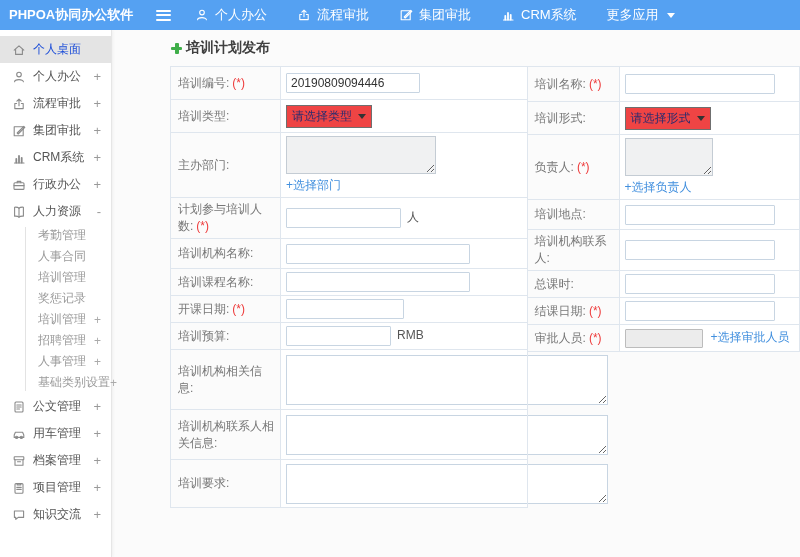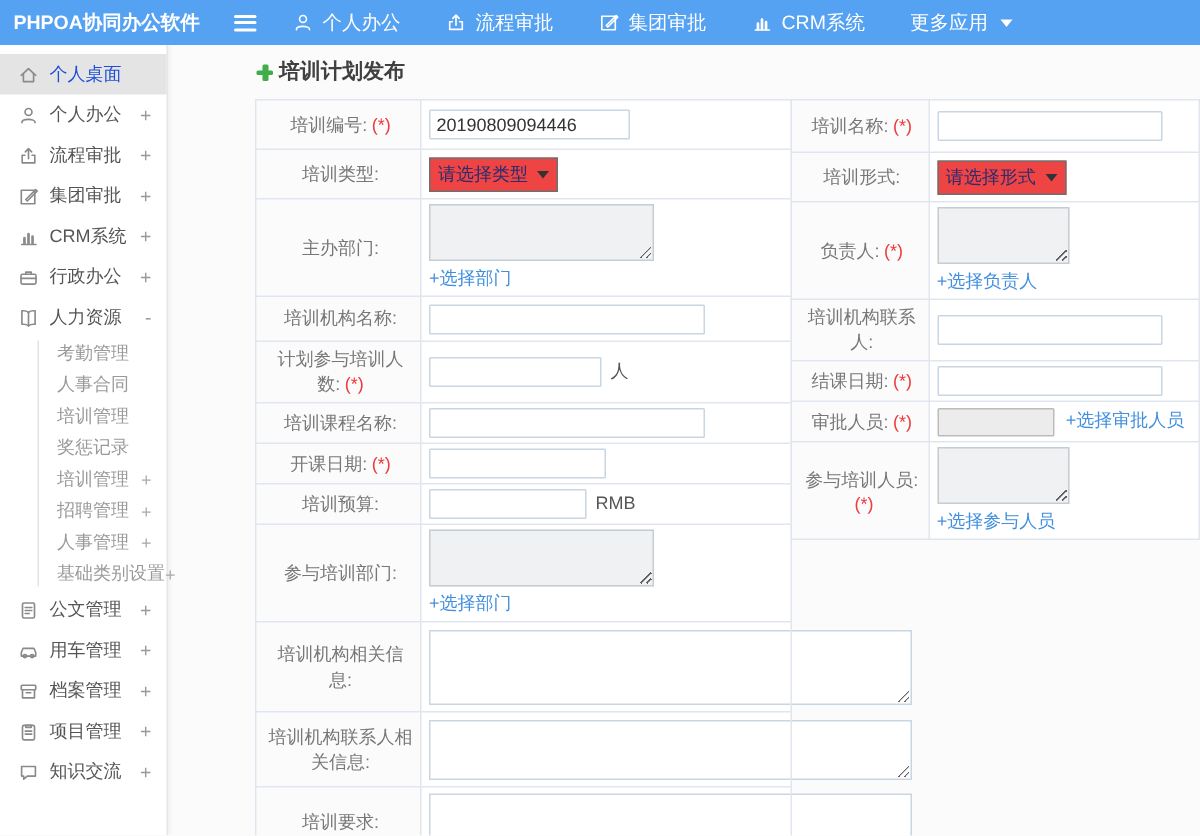--- a/index.html
+++ b/index.html
@@ -46,21 +46,21 @@
   .page-title { display:flex; align-items:center; gap:3px; margin-bottom:9px; }
   .plus-icon { position:relative; width:13px; height:13px; display:inline-block; }
   .plus-icon::before, .plus-icon::after { content:""; position:absolute; background:#3fae49; border-radius:1px; }
   .plus-icon::before { left:5px; top:1px; width:3.5px; height:11px; }
   .plus-icon::after  { left:1px; top:5px; width:11px; height:3.5px; }
   .page-title .txt { font-size:14px; font-weight:bold; color:#404040; }
   
   .form-wrap { display:flex; align-items:flex-start; }
   table { border-collapse:collapse; background:#fff; table-layout:fixed; }
   th, td { border:1px solid #dfe6ee; font-weight:normal; }
-  th { background:#fbfbfb; text-align:center; padding:3px 4px 3px 7px; color:#777; font-size:12px; vertical-align:middle; }
+  th { background:#fbfbfb; text-align:left; padding:3px 4px 3px 7px; color:#777; font-size:12px; vertical-align:middle; }
   td { padding:3px 5px; vertical-align:middle; font-size:12px; color:#555; }
   .tbl-left { width:442px; }
   .tbl-left th { width:110px; }
   .tbl-right { width:338px; margin-left:-1px; }
   .tbl-right th { width:92px; }
   .req { color:#ee3b3b; margin-left:3px; }
   input[type="text"] {
     height:20px; border:1px solid #c8d5e2; background:#fff; font-size:12px;
     padding:0 4px; color:#333; font-family:inherit; border-radius:1px; vertical-align:middle;
   }
@@ -306,42 +306,38 @@
             <td><span class="sel">
                 <span>请选择类型</span>
                 <span class="sel-caret"></span>
               </span></td>
           </tr>
           <tr>
             <th style="height: 57px;"><span>主办部门:</span></th>
             <td><textarea class="small-ta" style=""></textarea><a class="lnk lnk-under">+选择部门</a></td>
           </tr>
           <tr>
+            <th style="height: 30px;"><span>计划参与培训人数:</span><span class="req">(*)</span></th>
+            <td><input type="text" style="width: 115px;"><span class="suffix">人</span></td>
+          </tr>
+          <tr>
             <th style="height: 30px;"><span>培训机构名称:</span></th>
             <td><input type="text" style="width: 184px;"></td>
           </tr>
           <tr>
-            <th style="height: 30px;"><span>计划参与培训人数:</span><span class="req">(*)</span></th>
-            <td><input type="text" style="width: 115px;"><span class="suffix">人</span></td>
-          </tr>
-          <tr>
             <th style="height: 27px;"><span>培训课程名称:</span></th>
             <td><input type="text" style="width: 184px;"></td>
           </tr>
           <tr>
             <th style="height: 27px;"><span>开课日期:</span><span class="req">(*)</span></th>
             <td><input type="text" style="width: 118px;"></td>
           </tr>
           <tr>
             <th style="height: 27px;"><span>培训预算:</span></th>
             <td><input type="text" style="width: 105px;"><span class="suffix">RMB</span></td>
-          </tr>
-          <tr>
-            <th style="height: 59px;"><span>参与培训部门:</span></th>
-            <td><textarea class="small-ta" style=""></textarea><a class="lnk lnk-under">+选择部门</a></td>
           </tr>
           <tr>
             <th style="height: 60px;"><span>培训机构相关信息:</span></th>
             <td>
               <textarea class="big-ta" style="height: 50px;"></textarea>
             </td>
           </tr>
           <tr>
             <th style="height: 50px;"><span>培训机构联系人相关信息:</span></th>
             <td>
@@ -367,31 +363,35 @@
             <td><span class="sel">
                 <span>请选择形式</span>
                 <span class="sel-caret"></span>
               </span></td>
           </tr>
           <tr>
             <th style="height: 57px;"><span>负责人:</span><span class="req">(*)</span></th>
             <td><textarea class="small-ta narrow" style=""></textarea><a class="lnk lnk-under">+选择负责人</a></td>
           </tr>
           <tr>
+            <th style="height: 30px;"><span>培训地点:</span></th>
+            <td><input type="text" style="width: 150px;"></td>
+          </tr>
+          <tr>
             <th style="height: 30px;"><span>培训机构联系人:</span></th>
+            <td><input type="text" style="width: 150px;"></td>
+          </tr>
+          <tr>
+            <th style="height: 27px;"><span>总课时:</span></th>
             <td><input type="text" style="width: 150px;"></td>
           </tr>
           <tr>
             <th style="height: 27px; margin-left: 12px;"><span>结课日期:</span><span class="req">(*)</span></th>
             <td><input type="text" style="width: 150px;"></td>
           </tr>
           <tr>
             <th style="height: 27px;"><span>审批人员:</span><span class="req">(*)</span></th>
             <td><input class="readonly" type="text" readonly="" style="width: 78px;"><a class="lnk inline-gap">+选择审批人员</a></td>
-          </tr>
-          <tr>
-            <th style="height: 59px;"><span>参与培训人员:</span><span class="req">(*)</span></th>
-            <td><textarea class="small-ta narrow" style=""></textarea><a class="lnk lnk-under">+选择参与人员</a></td>
           </tr>
         </tbody>
       </table>
   </div>
 </div>
 
 </body></html>

